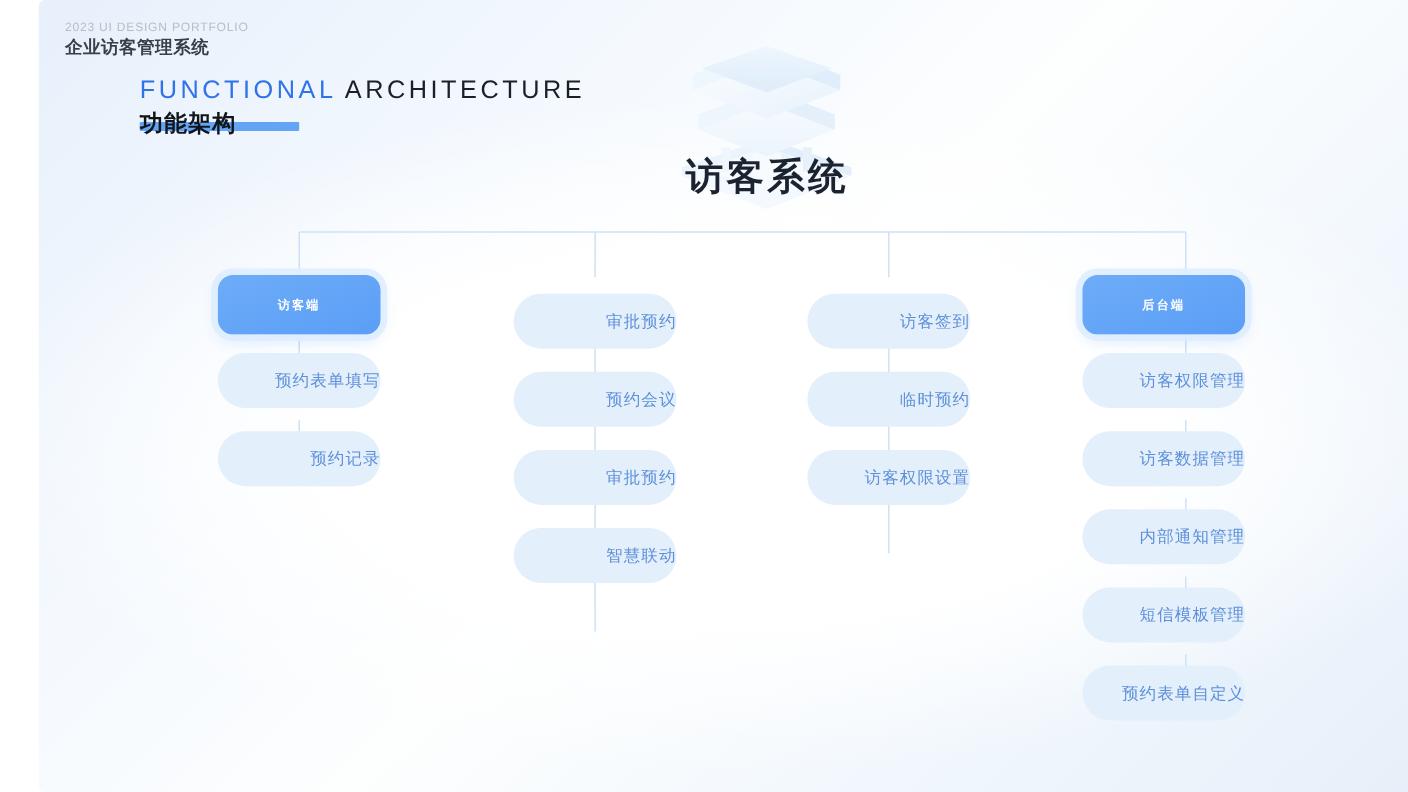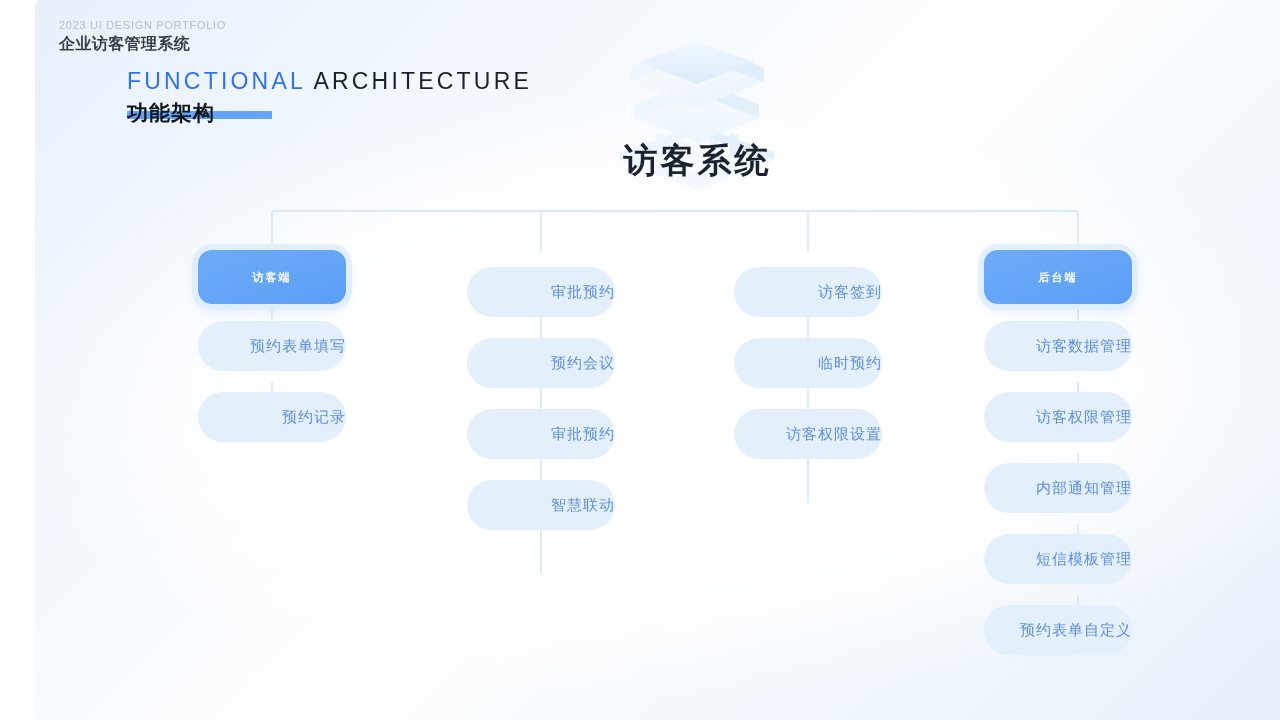--- a/index.html
+++ b/index.html
@@ -201,26 +201,26 @@
       </div>
     </div>
   </div>
 
   <div class="col col-4">
     <div class="head-pill">
       <span>后台端</span>
     </div>
     <div class="items">
       <div class="item-pill wide">
+        <span>访客权限管理</span>
+      </div>
+      <div class="item-pill wide">
         <span>访客数据管理</span>
       </div>
       <div class="item-pill wide">
-        <span>访客权限管理</span>
-      </div>
-      <div class="item-pill wide">
         <span>内部通知管理</span>
       </div>
       <div class="item-pill wide">
         <span>短信模板管理</span>
       </div>
       <div class="item-pill wide">
         <span>预约表单自定义</span>
       </div>
     </div>
   </div>

